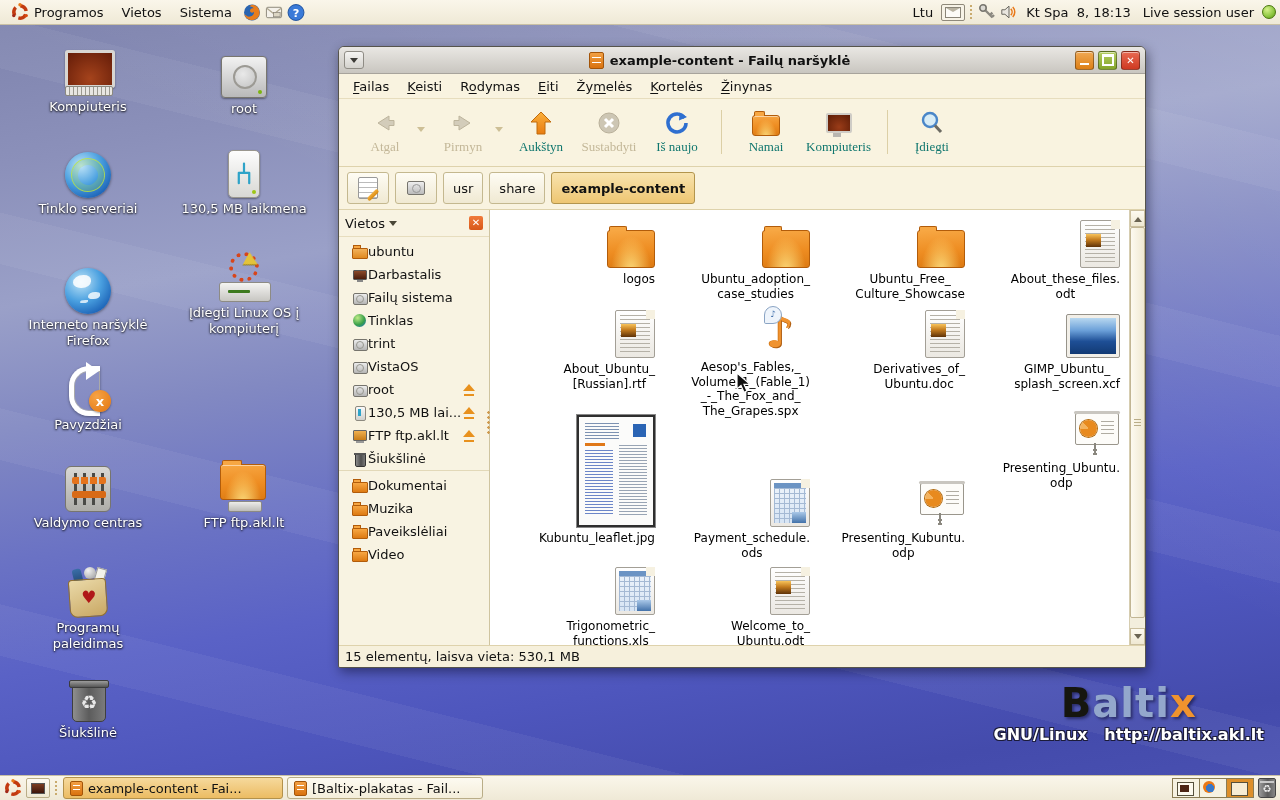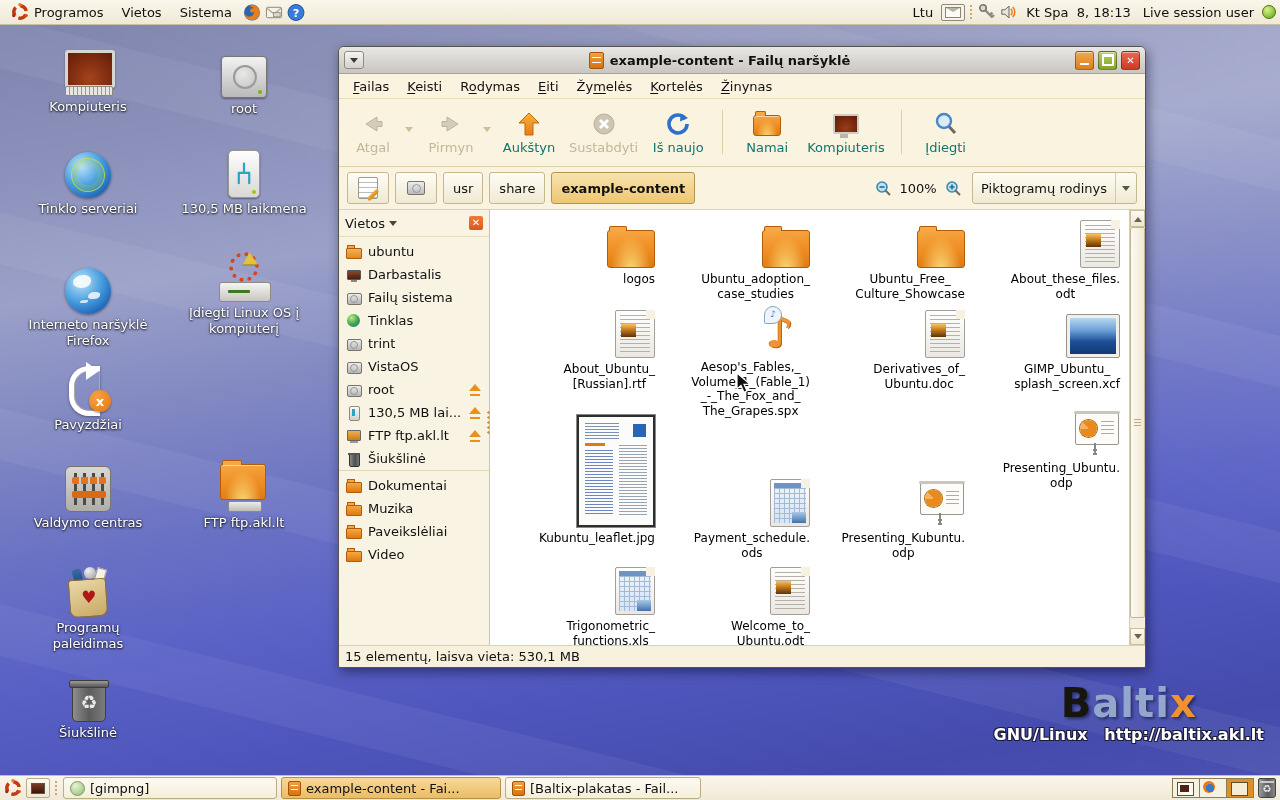--- a/index.html
+++ b/index.html
@@ -126,21 +126,21 @@
   .wbtn.min{background:linear-gradient(#f0a953,#dd7f17);}
   .wbtn.max{background:linear-gradient(#b5cf62,#85a52c);}
   .wbtn.close{background:linear-gradient(#e86a52,#cf3a22);}
   .wbtn.min i{display:block;width:9px;height:2px;background:#fff;margin-top:7px;}
   .wbtn.max i{display:block;width:8px;height:7px;border:2px solid #fff;border-top-width:3px;}
   
   .menubar{height:24px;background:#f9f3e0;border-bottom:1px solid #e7ddbe;display:flex;align-items:center;padding:0 6px;gap:2px;font-size:13px;}
   .mitem{padding:2px 8px;border-radius:2px;}
   .mitem u{text-underline-offset:2px;}
   
-  .toolbar{height:61px;background:#f9f3e0;border-bottom:1px solid #ded2ac;display:flex;align-items:center;padding:2px 0 4px;}
+  .toolbar{height:61px;background:#f9f3e0;border-bottom:1px solid #ded2ac;display:flex;align-items:center;padding:2px 12px 4px;font-family:Liberation Serif, serif;}
   .tbtn{display:flex;flex-direction:column;align-items:center;justify-content:flex-end;gap:2px;min-width:56px;
     padding:3px 6px 2px;border-radius:3px;font-size:13px;color:#0f766e;}
   .tbtn .tico{height:28px;display:flex;align-items:center;justify-content:center;}
   .tbtn.disabled{color:#c3b798;}
   .tchev{border:4px solid transparent;border-top:5px solid #cdbf96;margin:0 4px 0 -2px;align-self:center;}
   .tsep{width:1px;height:44px;background:#dccfa6;margin:0 10px;}
   .tmonitor{width:22px;height:16px;border:2px solid #cfccc6;border-radius:2px;background:radial-gradient(circle at 50% 75%,#9a3c18,#5c1c06);position:relative;}
   .tmonitor::after{content:'';position:absolute;left:5px;bottom:-6px;width:8px;height:4px;background:#b9b6b0;}
   .tfold{width:26px;height:19px;margin-top:4px;}
   .tfold::before{width:9px;}
@@ -165,21 +165,21 @@
   .viewsel .vchev{width:20px;align-self:stretch;border-left:1px solid #d6caa4;display:flex;align-items:center;justify-content:center;}
   .viewsel .vchev i{border:4px solid transparent;border-top:5px solid #5a5644;margin-top:4px;}
   
   .wbody{flex:1;display:flex;min-height:0;border-bottom:1px solid #ded2ac;}
   .sidebar{width:150px;background:#f8f3e2;border-right:1px solid #cfc4a0;display:flex;flex-direction:column;position:relative;}
   .sb-head{height:26px;display:flex;align-items:center;padding:0 6px;gap:4px;border-bottom:1px solid #e7ddbe;font-size:13px;}
   .sb-head .schev{border:4px solid transparent;border-top:5px solid #4a4636;margin-top:4px;}
   .sb-close{margin-left:auto;width:14px;height:14px;border-radius:2px;background:linear-gradient(#f07a3a,#d8581a);
     color:#fff;font-size:10px;line-height:13px;text-align:center;font-weight:bold;}
   .sb-list{flex:1;overflow:hidden;padding-top:3px;}
-  .sb-item{display:flex;align-items:center;gap:6px;height:23px;padding:0 7px;font-size:13px;}
+  .sb-item{display:flex;align-items:center;height:23px;padding:0 13px;font-size:13px;}
   .sb-item.sep{border-bottom:1px solid #e2d8b8;margin-bottom:3px;}
   .sb-label{flex:1;white-space:nowrap;overflow:hidden;}
   .sbi{width:16px;height:16px;position:relative;flex:none;display:inline-block;}
   .sbi.folder::after,.sbi.home-folder::after{content:'';position:absolute;left:0;top:4px;width:14px;height:9px;
     background:linear-gradient(#f7a743,#dd7a12);border:1px solid #b25c0a;border-radius:1px;}
   .sbi.folder::before,.sbi.home-folder::before{content:'';position:absolute;left:1px;top:1px;width:6px;height:3px;
     background:#f7a743;border:1px solid #b25c0a;border-bottom:none;}
   .sbi.home-folder::after{background:linear-gradient(#f2b25c,#e08a20);}
   .sbi.desktop::after{content:'';position:absolute;left:1px;top:3px;width:12px;height:8px;border:1px solid #555;
     background:linear-gradient(#8a4a2a,#4c1e0c);border-radius:1px;}
@@ -573,43 +573,20 @@
         </div>
       <div class="pathbtn">
           <span>usr</span>
         </div>
       <div class="pathbtn">
           <span>share</span>
         </div>
       <div class="pathbtn active">
           <span>example-content</span>
         </div>
-      <div class="zoomgrp">
-        <span class="ic16">
-            <svg width="17" height="17" viewBox="0 0 17 17">
-              <circle cx="7" cy="7" r="5" fill="#bfe0ee" stroke="#3a8ab0" stroke-width="1.6"></circle>
-              <path d="M4.5 7h5" stroke="#2a6a8c" stroke-width="1.6"></path>
-              <path d="M10.5 10.5L15 15" stroke="#6c6a62" stroke-width="2"></path>
-            </svg>
-          </span>
-        <span class="zoomlvl">100%</span>
-        <span class="ic16">
-            <svg width="17" height="17" viewBox="0 0 17 17">
-              <circle cx="7" cy="7" r="5" fill="#bfe0ee" stroke="#3a8ab0" stroke-width="1.6"></circle>
-              <path d="M4.5 7h5M7 4.5v5" stroke="#2a6a8c" stroke-width="1.6"></path>
-              <path d="M10.5 10.5L15 15" stroke="#6c6a62" stroke-width="2"></path>
-            </svg>
-          </span>
-        <div class="viewsel">
-          <span class="vtext">Piktogramų rodinys</span>
-          <span class="vchev">
-              <i></i>
-            </span>
-        </div>
-      </div>
     </div>
 
     <div class="wbody">
       <div class="sidebar">
         <div class="sb-head">
           <span>Vietos</span>
           <i class="schev"></i>
           <span class="sb-close">✕</span>
         </div>
         <div class="sb-list" id="sb-list">
@@ -829,24 +806,20 @@
           <circle cx="9" cy="9" r="6.2" fill="none" stroke="#c23a10" stroke-width="3.4" stroke-dasharray="8.5 4.5" transform="rotate(24 9 9)"></circle>
           <circle cx="9" cy="1.8" r="1.7" fill="#e87818"></circle>
           <circle cx="2.8" cy="12.6" r="1.7" fill="#a02818"></circle>
           <circle cx="15.2" cy="12.6" r="1.7" fill="#d84a10"></circle>
         </svg>
     </span>
     <span class="showdesk">
         <i></i>
       </span>
     <span class="handle"></span>
-    <div class="task" style="width:200px">
-      <span class="wilber"></span>
-      <span class="tlabel">[gimpng]</span>
-    </div>
     <div class="task active" style="width:206px">
       <span class="cab-mini"></span>
       <span class="tlabel">example-content - Fai...</span>
     </div>
     <div class="task" style="width:182px">
       <span class="cab-mini"></span>
       <span class="tlabel">[Baltix-plakatas - Fail...</span>
     </div>
     <div class="pspacer"></div>
     <div class="pager">

